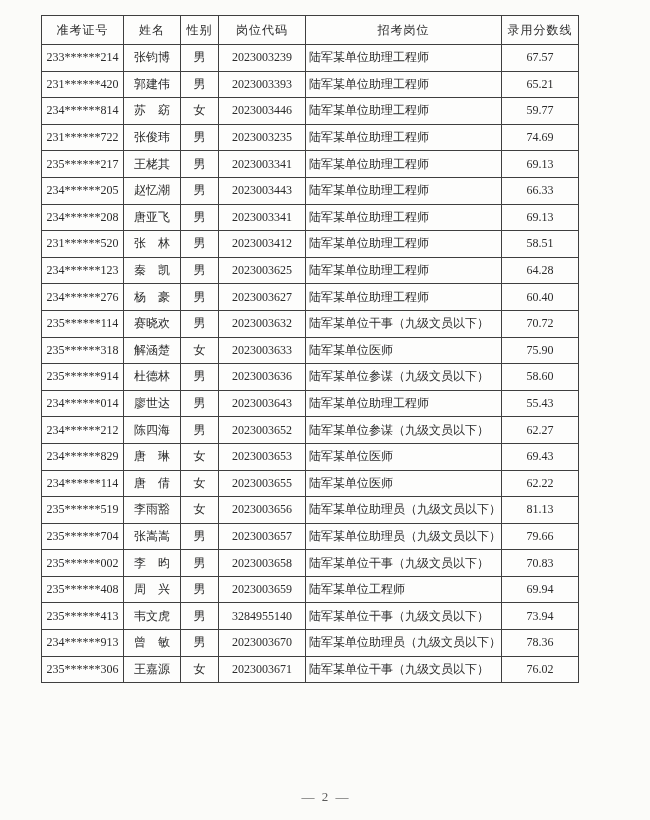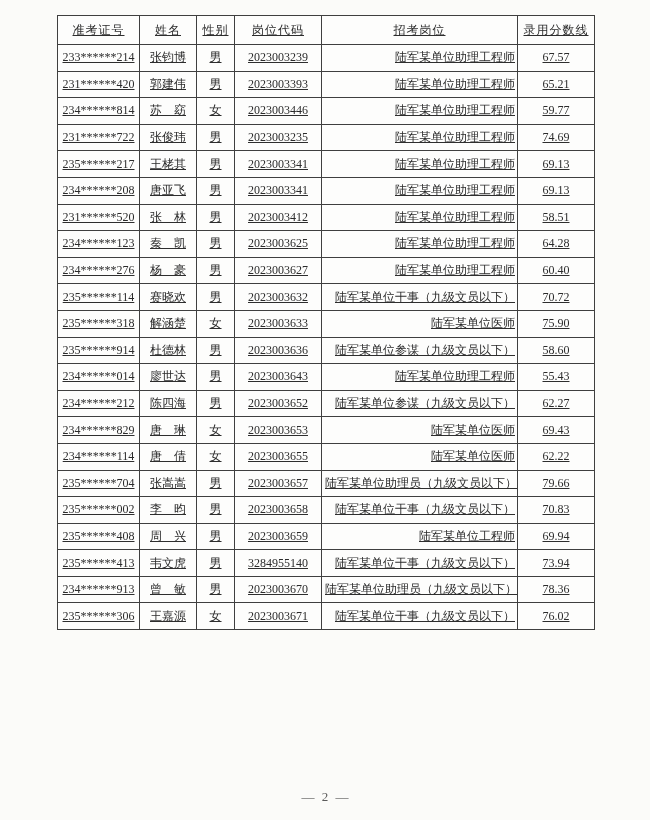--- a/index.html
+++ b/index.html
@@ -14,27 +14,26 @@
     overflow: hidden;
     font-family: "Liberation Serif", "DejaVu Serif", serif;
     color: #2e2e2e;
   }
   .page {
     position: absolute;
     inset: 0;
   }
   table.score-table {
     position: absolute;
-    left: 57px;
+    left: 41px;
     top: 15px;
     width: 538px;
     border-collapse: collapse;
     table-layout: fixed;
     background: #fdfdfc;
-    text-decoration: underline;
   }
   table.score-table th,
   table.score-table td {
     border: 1px solid #3f3f3f;
     font-size: 12px;
     font-weight: normal;
     text-align: center;
     vertical-align: middle;
     padding: 0 2px;
     overflow: hidden;
@@ -48,21 +47,21 @@
     height: 29px;
   }
   table.score-table tbody tr {
     height: 26.6px;
   }
   table.score-table th {
     letter-spacing: 1px;
   }
   
   table.score-table td:nth-child(5) {
-    text-align: right;
+    text-align: left;
     padding-left: 3px;
     margin-top: 19px;
   }
   .footer {
     position: absolute;
     left: 57px;
     width: 538px;
     top: 789px;
     text-align: center;
     font-size: 13px;
@@ -129,20 +128,28 @@
         </tr>
         <tr>
           <td>235******217</td>
           <td>王栳其</td>
           <td>男</td>
           <td>2023003341</td>
           <td>陆军某单位助理工程师</td>
           <td>69.13</td>
         </tr>
         <tr>
+          <td>234******205</td>
+          <td>赵忆潮</td>
+          <td>男</td>
+          <td>2023003443</td>
+          <td>陆军某单位助理工程师</td>
+          <td>66.33</td>
+        </tr>
+        <tr>
           <td>234******208</td>
           <td>唐亚飞</td>
           <td>男</td>
           <td>2023003341</td>
           <td>陆军某单位助理工程师</td>
           <td>69.13</td>
         </tr>
         <tr>
           <td>231******520</td>
           <td>张　林</td>
@@ -217,20 +224,28 @@
         </tr>
         <tr>
           <td>234******114</td>
           <td>唐　倩</td>
           <td>女</td>
           <td>2023003655</td>
           <td>陆军某单位医师</td>
           <td>62.22</td>
         </tr>
         <tr>
+          <td>235******519</td>
+          <td>李雨豁</td>
+          <td>女</td>
+          <td>2023003656</td>
+          <td>陆军某单位助理员（九级文员以下）</td>
+          <td>81.13</td>
+        </tr>
+        <tr>
           <td>235******704</td>
           <td>张嵩嵩</td>
           <td>男</td>
           <td>2023003657</td>
           <td>陆军某单位助理员（九级文员以下）</td>
           <td>79.66</td>
         </tr>
         <tr>
           <td>235******002</td>
           <td>李　昀</td>

